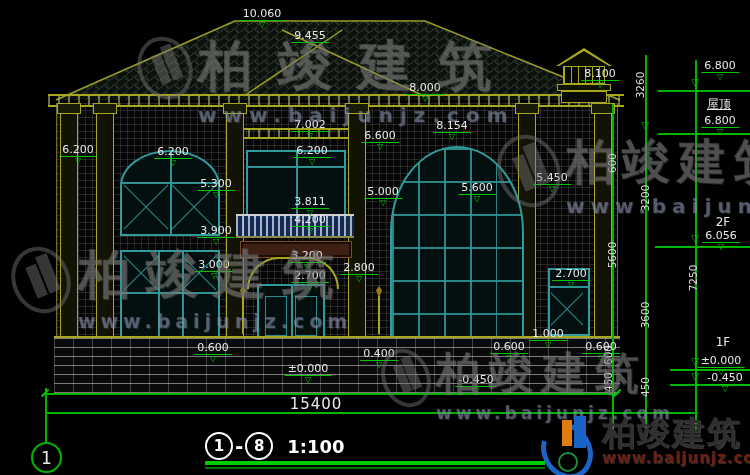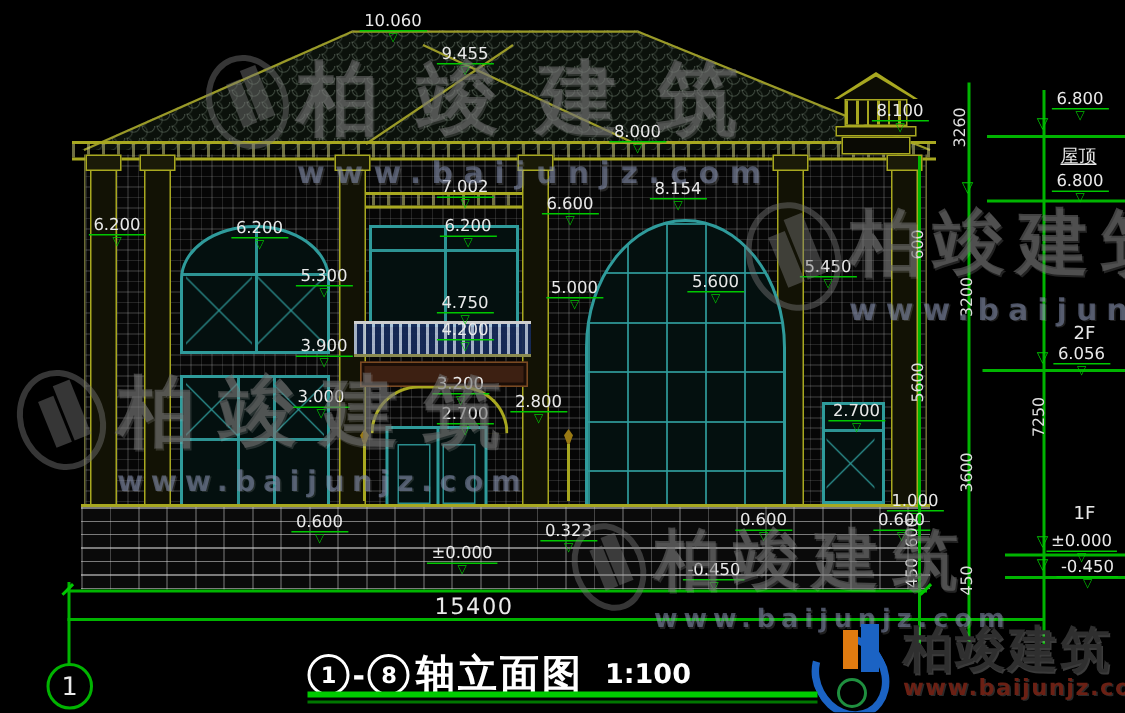--- a/index.html
+++ b/index.html
@@ -282,21 +282,21 @@
       </div>
       <div class="dim level" style="left: 216px; top: 178px;">
         <span class="dt">5.300</span>
         <span class="tri">▽</span>
       </div>
       <div class="dim level" style="left: 383px; top: 186px;">
         <span class="dt">5.000</span>
         <span class="tri">▽</span>
       </div>
       <div class="dim level" style="left: 310px; top: 196px;">
-        <span class="dt">4.750</span>
+        <span class="dt">3.811</span>
         <span class="tri">▽</span>
       </div>
       <div class="dim level" style="left: 310px; top: 214px;">
         <span class="dt">4.200</span>
         <span class="tri">▽</span>
       </div>
       <div class="dim level" style="left: 216px; top: 225px;">
         <span class="dt">3.900</span>
         <span class="tri">▽</span>
       </div>
@@ -313,38 +313,38 @@
         <span class="tri">▽</span>
       </div>
       <div class="dim level" style="left: 310px; top: 270px;">
         <span class="dt">2.700</span>
         <span class="tri">▽</span>
       </div>
       <div class="dim level" style="left: 571px; top: 268px;">
         <span class="dt">2.700</span>
         <span class="tri">▽</span>
       </div>
-      <div class="dim level" style="left: 610px; top: 328px;">
+      <div class="dim level" style="left: 548px; top: 328px;">
         <span class="dt">1.000</span>
         <span class="tri">▽</span>
       </div>
       <div class="dim level" style="left: 213px; top: 342px;">
         <span class="dt">0.600</span>
         <span class="tri">▽</span>
       </div>
       <div class="dim level" style="left: 509px; top: 341px;">
         <span class="dt">0.600</span>
         <span class="tri">▽</span>
       </div>
       <div class="dim level" style="left: 601px; top: 341px;">
         <span class="dt">0.600</span>
         <span class="tri">▽</span>
       </div>
       <div class="dim level" style="left: 379px; top: 348px;">
-        <span class="dt">0.323</span>
+        <span class="dt">0.400</span>
         <span class="tri">▽</span>
       </div>
       <div class="dim level" style="left: 308px; top: 363px;">
         <span class="dt">±0.000</span>
         <span class="tri">▽</span>
       </div>
       <div class="dim level" style="left: 476px; top: 374px;">
         <span class="dt">-0.450</span>
         <span class="tri">▽</span>
       </div>
@@ -427,21 +427,20 @@
     <div>
       <div class="logo-brand">柏竣建筑</div>
       <div class="logo-url">www.baijunjz.com</div>
     </div>
   </div>
 
   <div class="title-row">
     <span class="circ">1</span>
     <span class="tdash">-</span>
     <span class="circ">8</span>
-    <span class="tname">轴立面图</span>
     <span class="tscale">1:100</span>
   </div>
   <div class="gl" style="left:205px;top:461px;width:340px;height:3.5px;background:#00cc00;"></div>
   <div class="gl" style="left:205px;top:467px;width:340px;height:1.5px;background:#007700;"></div>
 
   <div class="axis-bubble">1</div>
 
 </div>
 
 </body></html>

